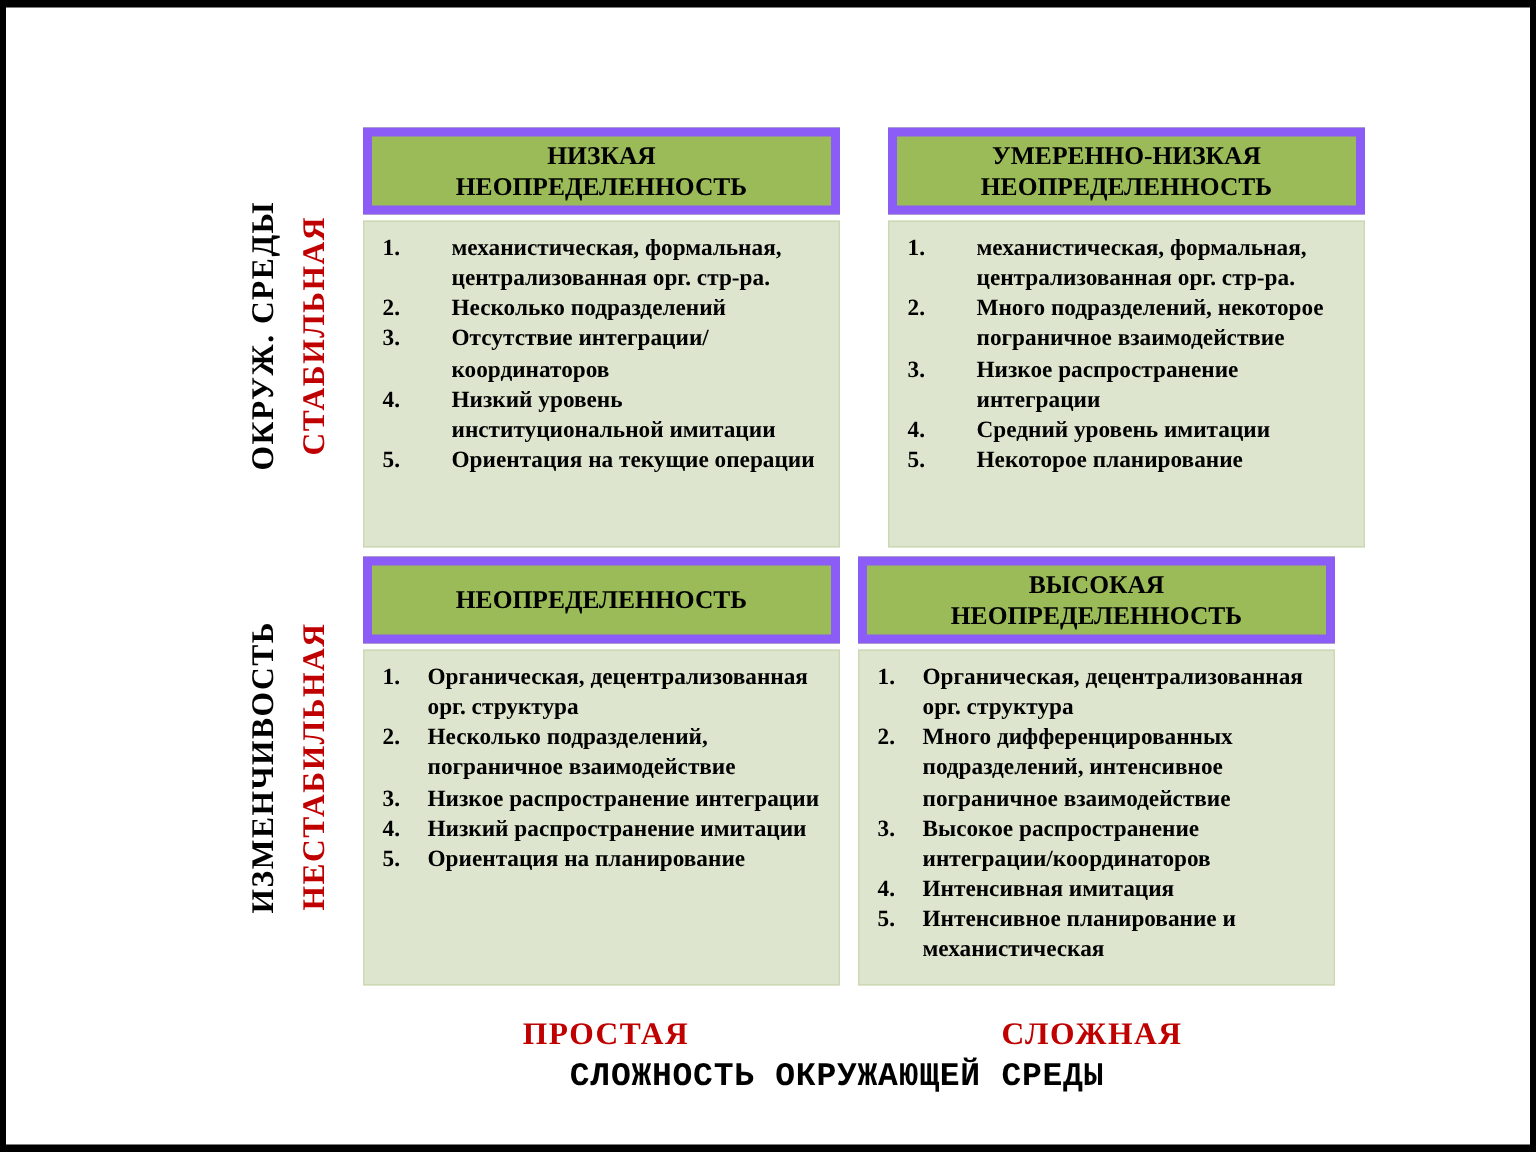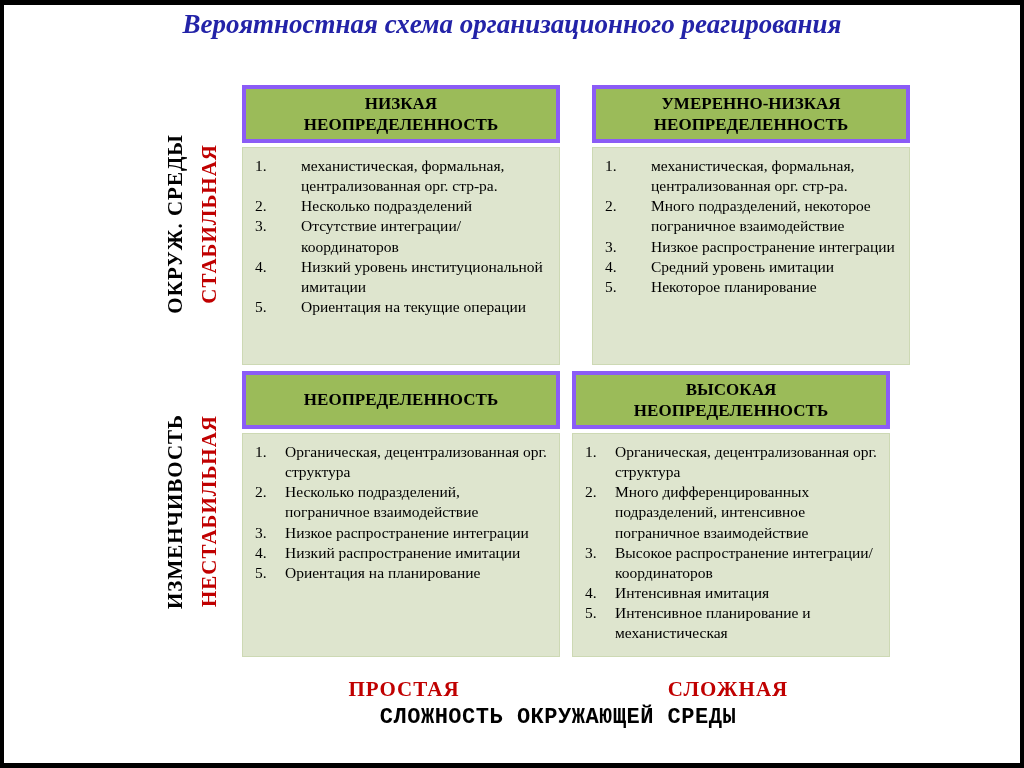--- a/index.html
+++ b/index.html
@@ -48,35 +48,36 @@
   }
   .q-tl { left: 238px; top: 80px;  width: 318px; height: 280px; }
   .q-tr { left: 568px; top: 80px;  width: 318px; height: 280px; margin-left: 20px; }
   .q-bl { left: 238px; top: 366px; width: 318px; height: 286px; }
   .q-br { left: 568px; top: 366px; width: 318px; height: 286px; }
   .qhead {
     flex: none;
     height: 58px;
     margin-bottom: 4px;
     background: #9BBB59;
-    border: 4px solid #8b5cf6;
+    border: 6px solid #8b5cf6;
     box-sizing: border-box;
     display: flex; flex-direction: column;
     align-items: center; justify-content: center;
     text-align: center;
     font-weight: bold; font-size: 17px; line-height: 1.25;
     color: #000;
   }
   .qbody {
     flex: 1;
     background: #DEE5CE;
     border: 1px solid #cdd9b4;
     box-sizing: border-box;
     padding: 8px 12px 6px 12px;
     overflow: hidden;
+    font-weight: bold;
   }
   ol.items {
     margin: 0; padding: 0;
     list-style: none;
     counter-reset: n;
     font-size: 15.5px; line-height: 1.3;
     color: #000;
   }
   ol.items li { counter-increment: n; position: relative; margin: 0; }
   ol.items li::before { content: counter(n) "."; position: absolute; left: 0; top: 0; }
@@ -100,21 +101,20 @@
     color: #000;
     font-family: Liberation Mono, monospace;
   }
 </style>
 </head>
 <body>
 
 <div class="slide">
 
   <div class="title">
-    <div>Вероятностная схема организационного реагирования</div>
   </div>
 
   <div class="yaxis yaxis-top">
     <div class="vtext black">ОКРУЖ. СРЕДЫ</div>
     <div class="vtext red">СТАБИЛЬНАЯ</div>
   </div>
 
   <div class="yaxis yaxis-bottom">
     <div class="vtext black">ИЗМЕНЧИВОСТЬ</div>
     <div class="vtext red">НЕСТАБИЛЬНАЯ</div>

